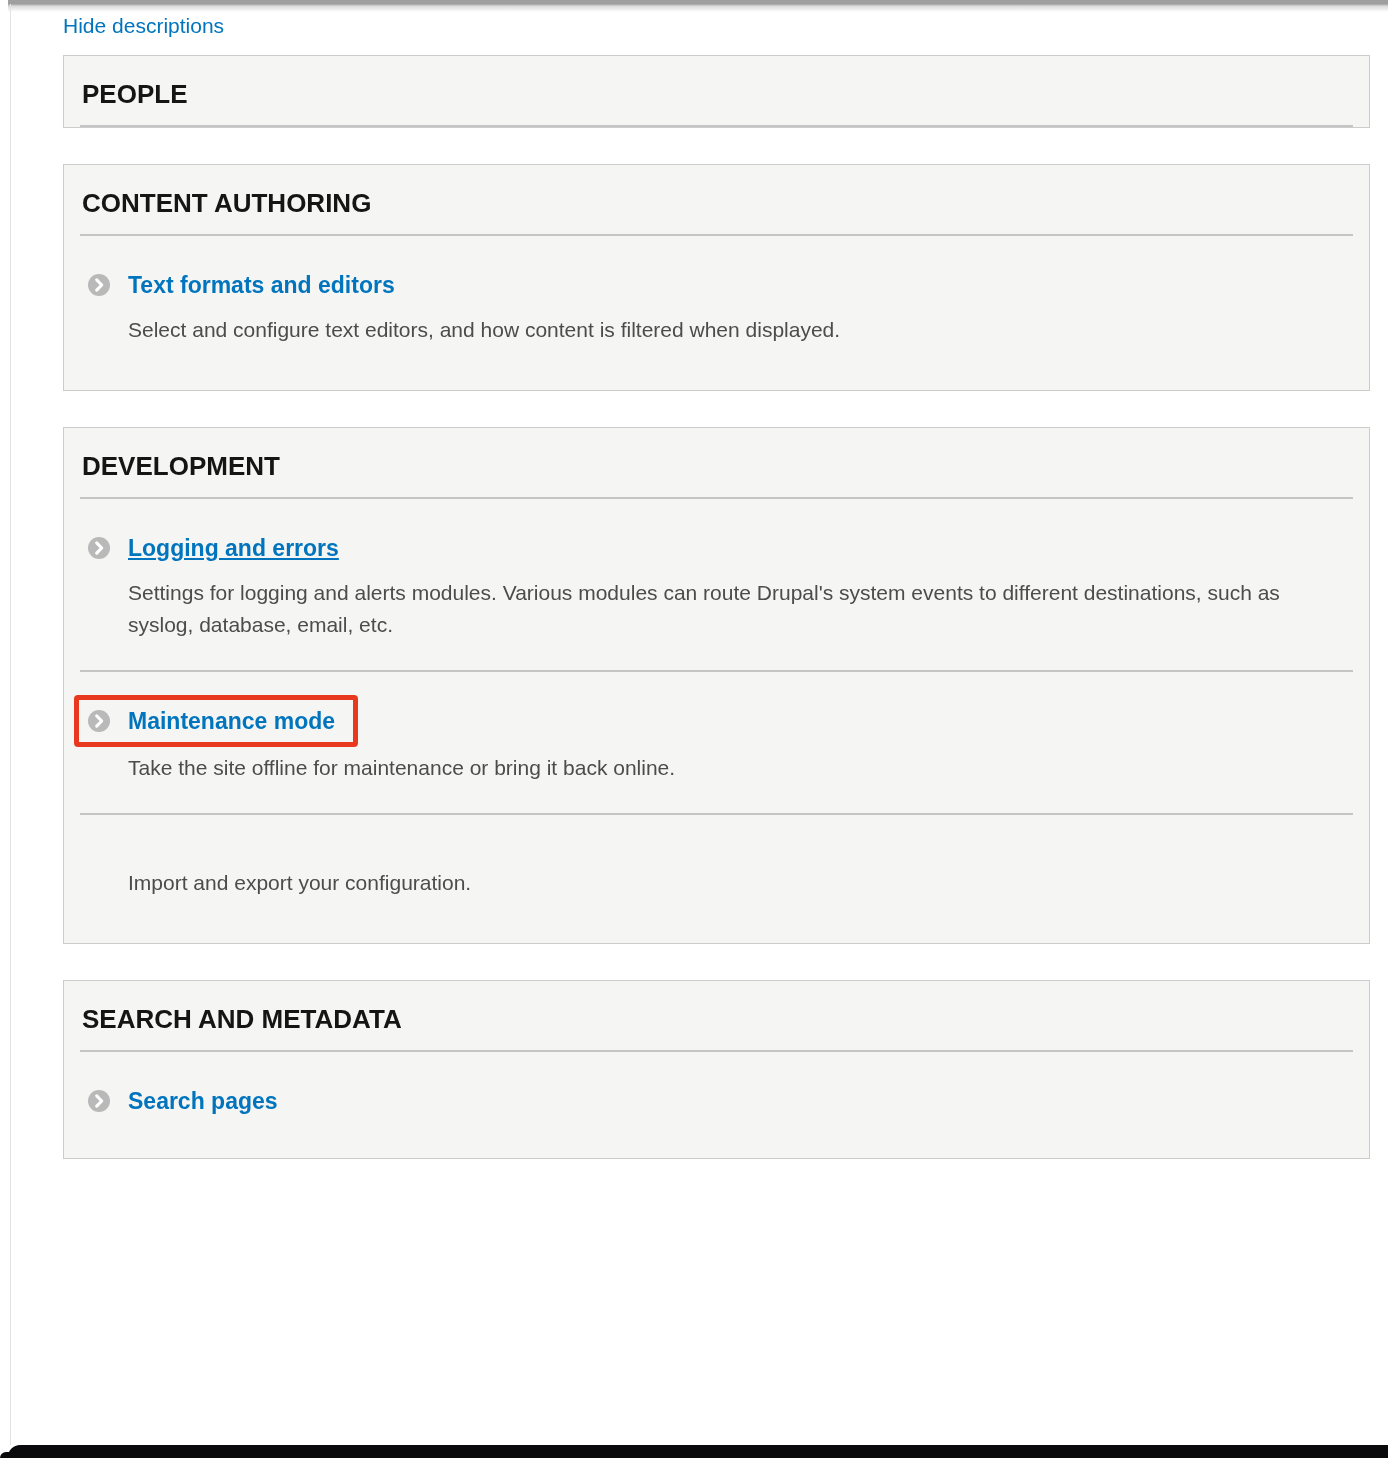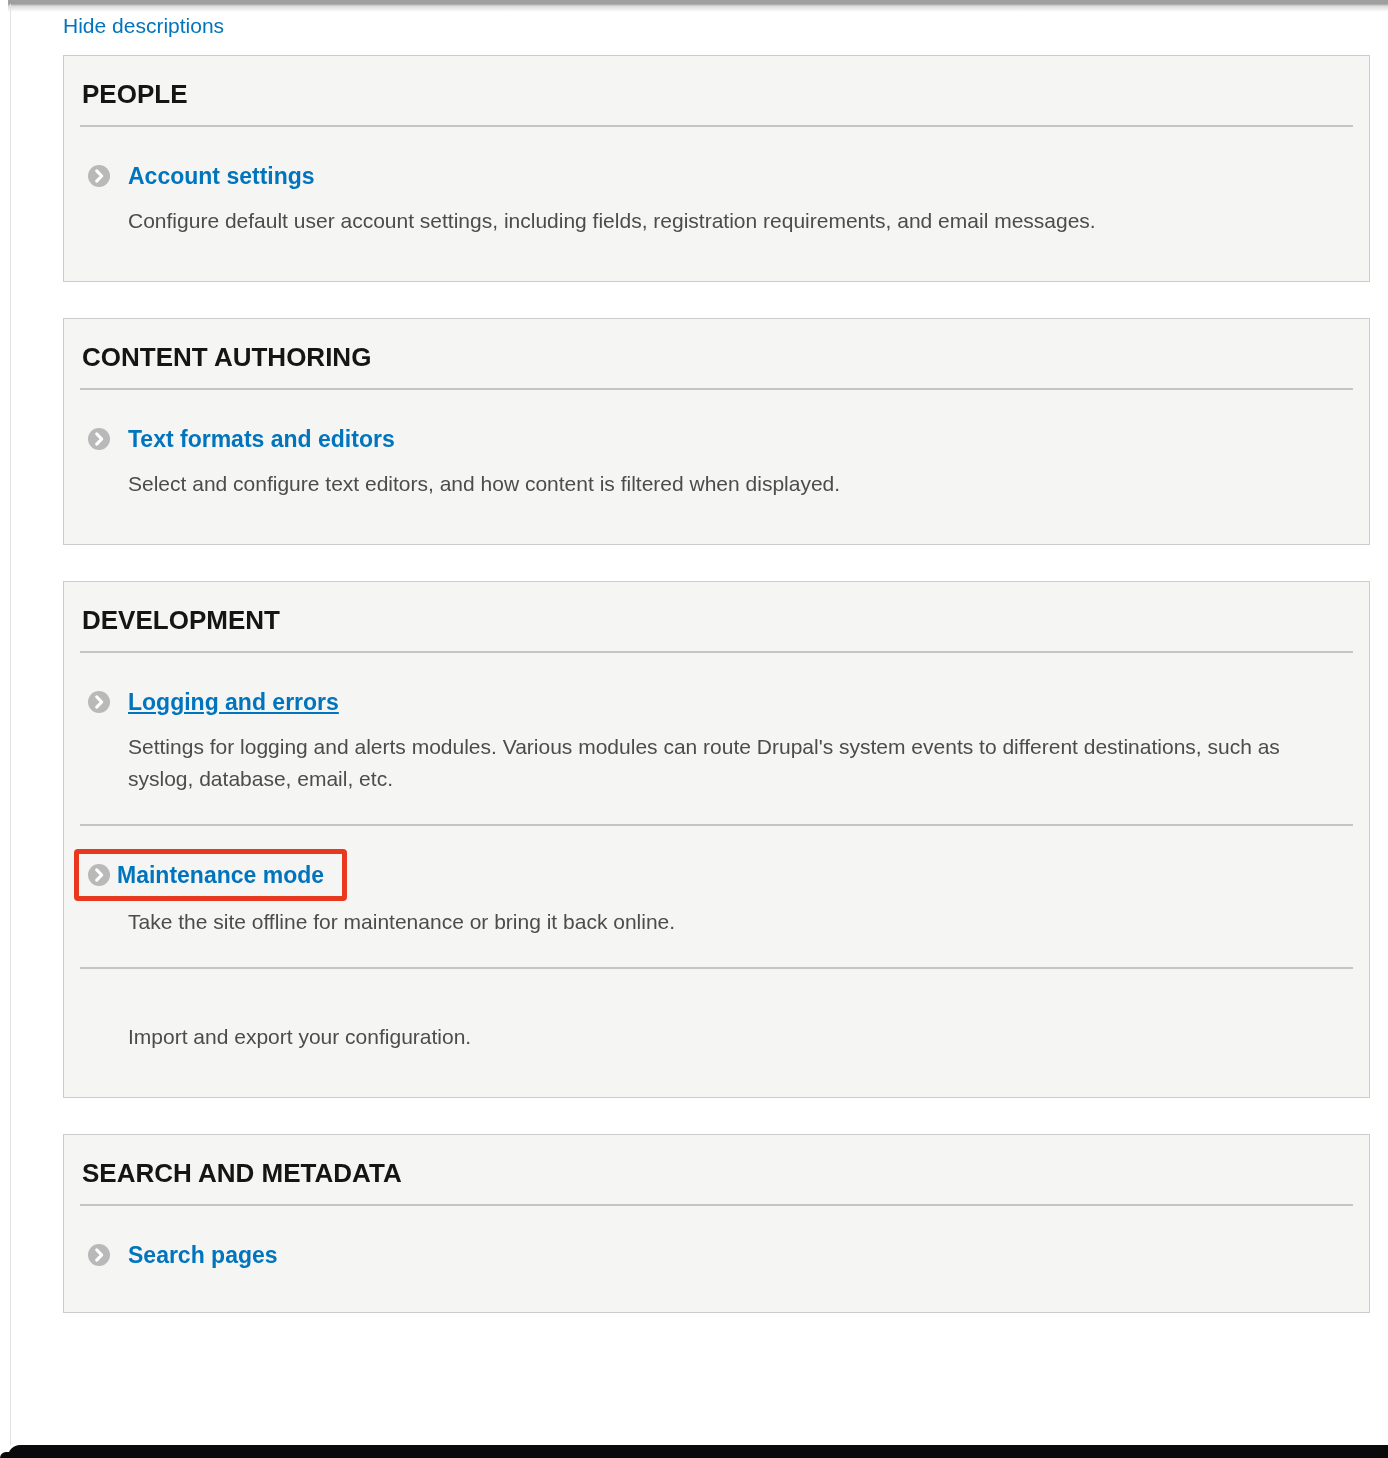--- a/index.html
+++ b/index.html
@@ -81,21 +81,21 @@
     color: var(--link);
     text-decoration: none;
     cursor: pointer;
     line-height: 26px;
   }
   .item-link.underlined { text-decoration: underline; }
 
   .head-highlight {
     display: inline-flex;
     align-items: center;
-    gap: 7px;
+    gap: 18px;
     border: 5px solid var(--red);
     border-radius: 4px;
     padding: 8px 18px 8px 9px;
     margin: -13px 0 -13px -14px;
     width: max-content;
   }
 
   .item-desc {
     margin: 16px 0 0 40px;
     font-size: 21px;
@@ -110,30 +110,20 @@
 <div class="top-edge"></div>
 <div class="left-line"></div>
 
 <div class="content">
 
   <a class="hide-link" href="#">Hide descriptions</a>
 
   
   <div class="panel">
     <div class="panel-header">PEOPLE</div>
-    <div class="item">
-      <div class="item-head">
-        <svg class="bullet" viewBox="0 0 24 24">
-            <circle cx="12" cy="12" r="12" fill="#b9b9b9"></circle>
-            <path d="M9.5 6.5l5.5 5.5-5.5 5.5" stroke="#ffffff" stroke-width="3.4" fill="none" stroke-linecap="round" stroke-linejoin="round"></path>
-          </svg>
-        <a class="item-link" href="#">Account settings</a>
-      </div>
-      <div class="item-desc">Configure default user account settings, including fields, registration requirements, and email messages.</div>
-    </div>
   </div>
 
   
   <div class="panel">
     <div class="panel-header">CONTENT AUTHORING</div>
     <div class="item">
       <div class="item-head">
         <svg class="bullet" viewBox="0 0 24 24">
             <circle cx="12" cy="12" r="12" fill="#b9b9b9"></circle>
             <path d="M9.5 6.5l5.5 5.5-5.5 5.5" stroke="#ffffff" stroke-width="3.4" fill="none" stroke-linecap="round" stroke-linejoin="round"></path>

